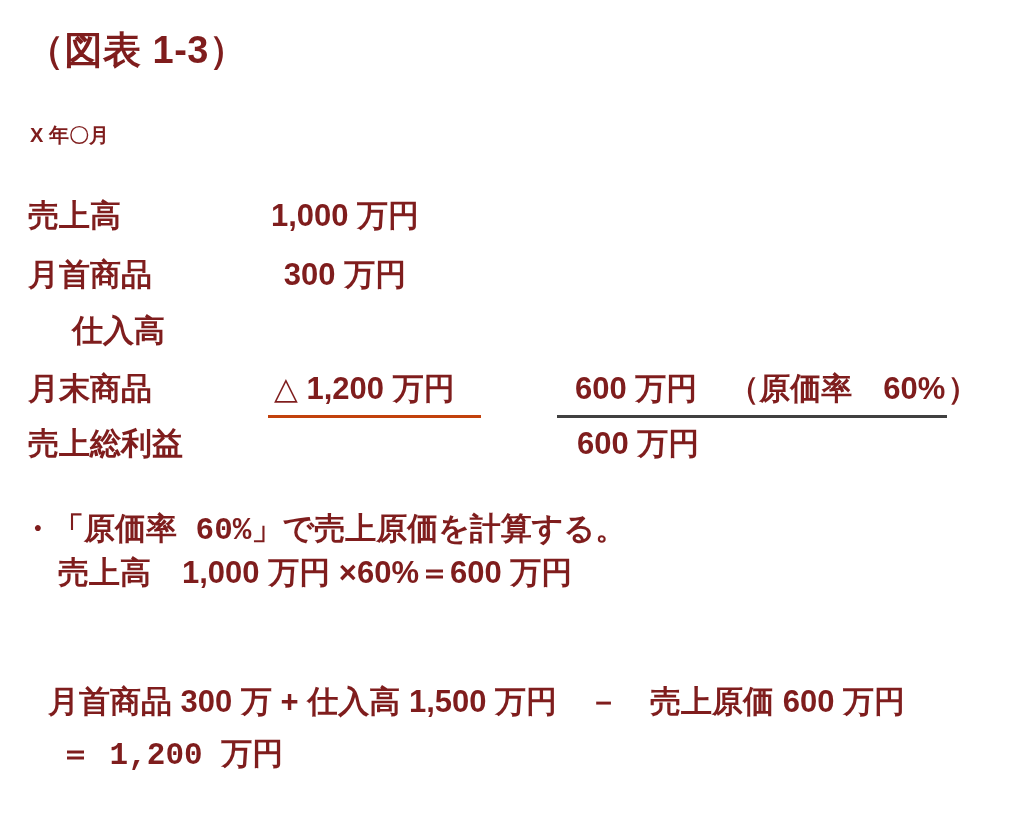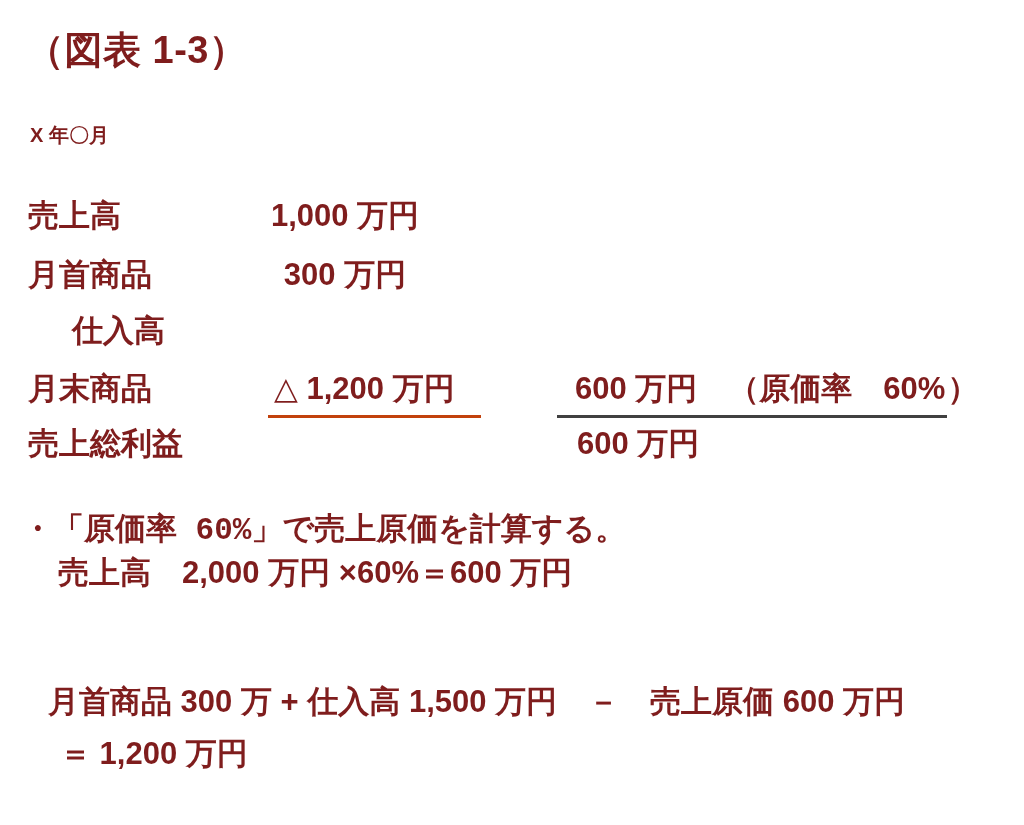--- a/index.html
+++ b/index.html
@@ -46,21 +46,21 @@
     border-bottom: 3px solid #404040;
     padding: 0 2px 5px 18px;
   }
   .pad-right5 { padding-left: 20px; }
 
   .note { position: absolute; white-space: pre; font-size: 31px; }
   .n1-l1 { top: 508px; left: 22px; font-family: Liberation Mono, monospace; }
   .n1-l2 { top: 552px; left: 58px; }
   .n2-l1 { top: 629px; left: 22px; }
   .n2-l2 { top: 681px; left: 48px; text-align: right; }
-  .n2-l3 { top: 733px; left: 60px; }
+  .n2-l3 { top: 733px; left: 60px; font-family: Liberation Mono, monospace; }
 </style>
 </head>
 <body>
 
 <div class="page">
 
   <div class="line doc-title">（図表 1-3）</div>
 
   <div class="line period">X 年〇月</div>
 
@@ -83,18 +83,18 @@
     <span class="t-amount"><span class="u-left">△ 1,200 万円</span></span>
     <span class="t-right"><span class="u-right">600 万円　（原価率　60%</span><span>）</span></span>
   </div>
 
   <div class="t-row row-5">
     <span class="t-label">売上総利益</span>
     <span class="t-right pad-right5">600 万円</span>
   </div>
 
   <div class="note n1-l1">・「原価率 60%」で売上原価を計算する。</div>
-  <div class="note n1-l2">売上高　2,000 万円 ×60%＝600 万円</div>
+  <div class="note n1-l2">売上高　1,000 万円 ×60%＝600 万円</div>
 
   <div class="note n2-l2">月首商品 300 万 + 仕入高 1,500 万円　－　売上原価 600 万円</div>
   <div class="note n2-l3">＝ 1,200 万円</div>
 
 </div>
 
 </body></html>

